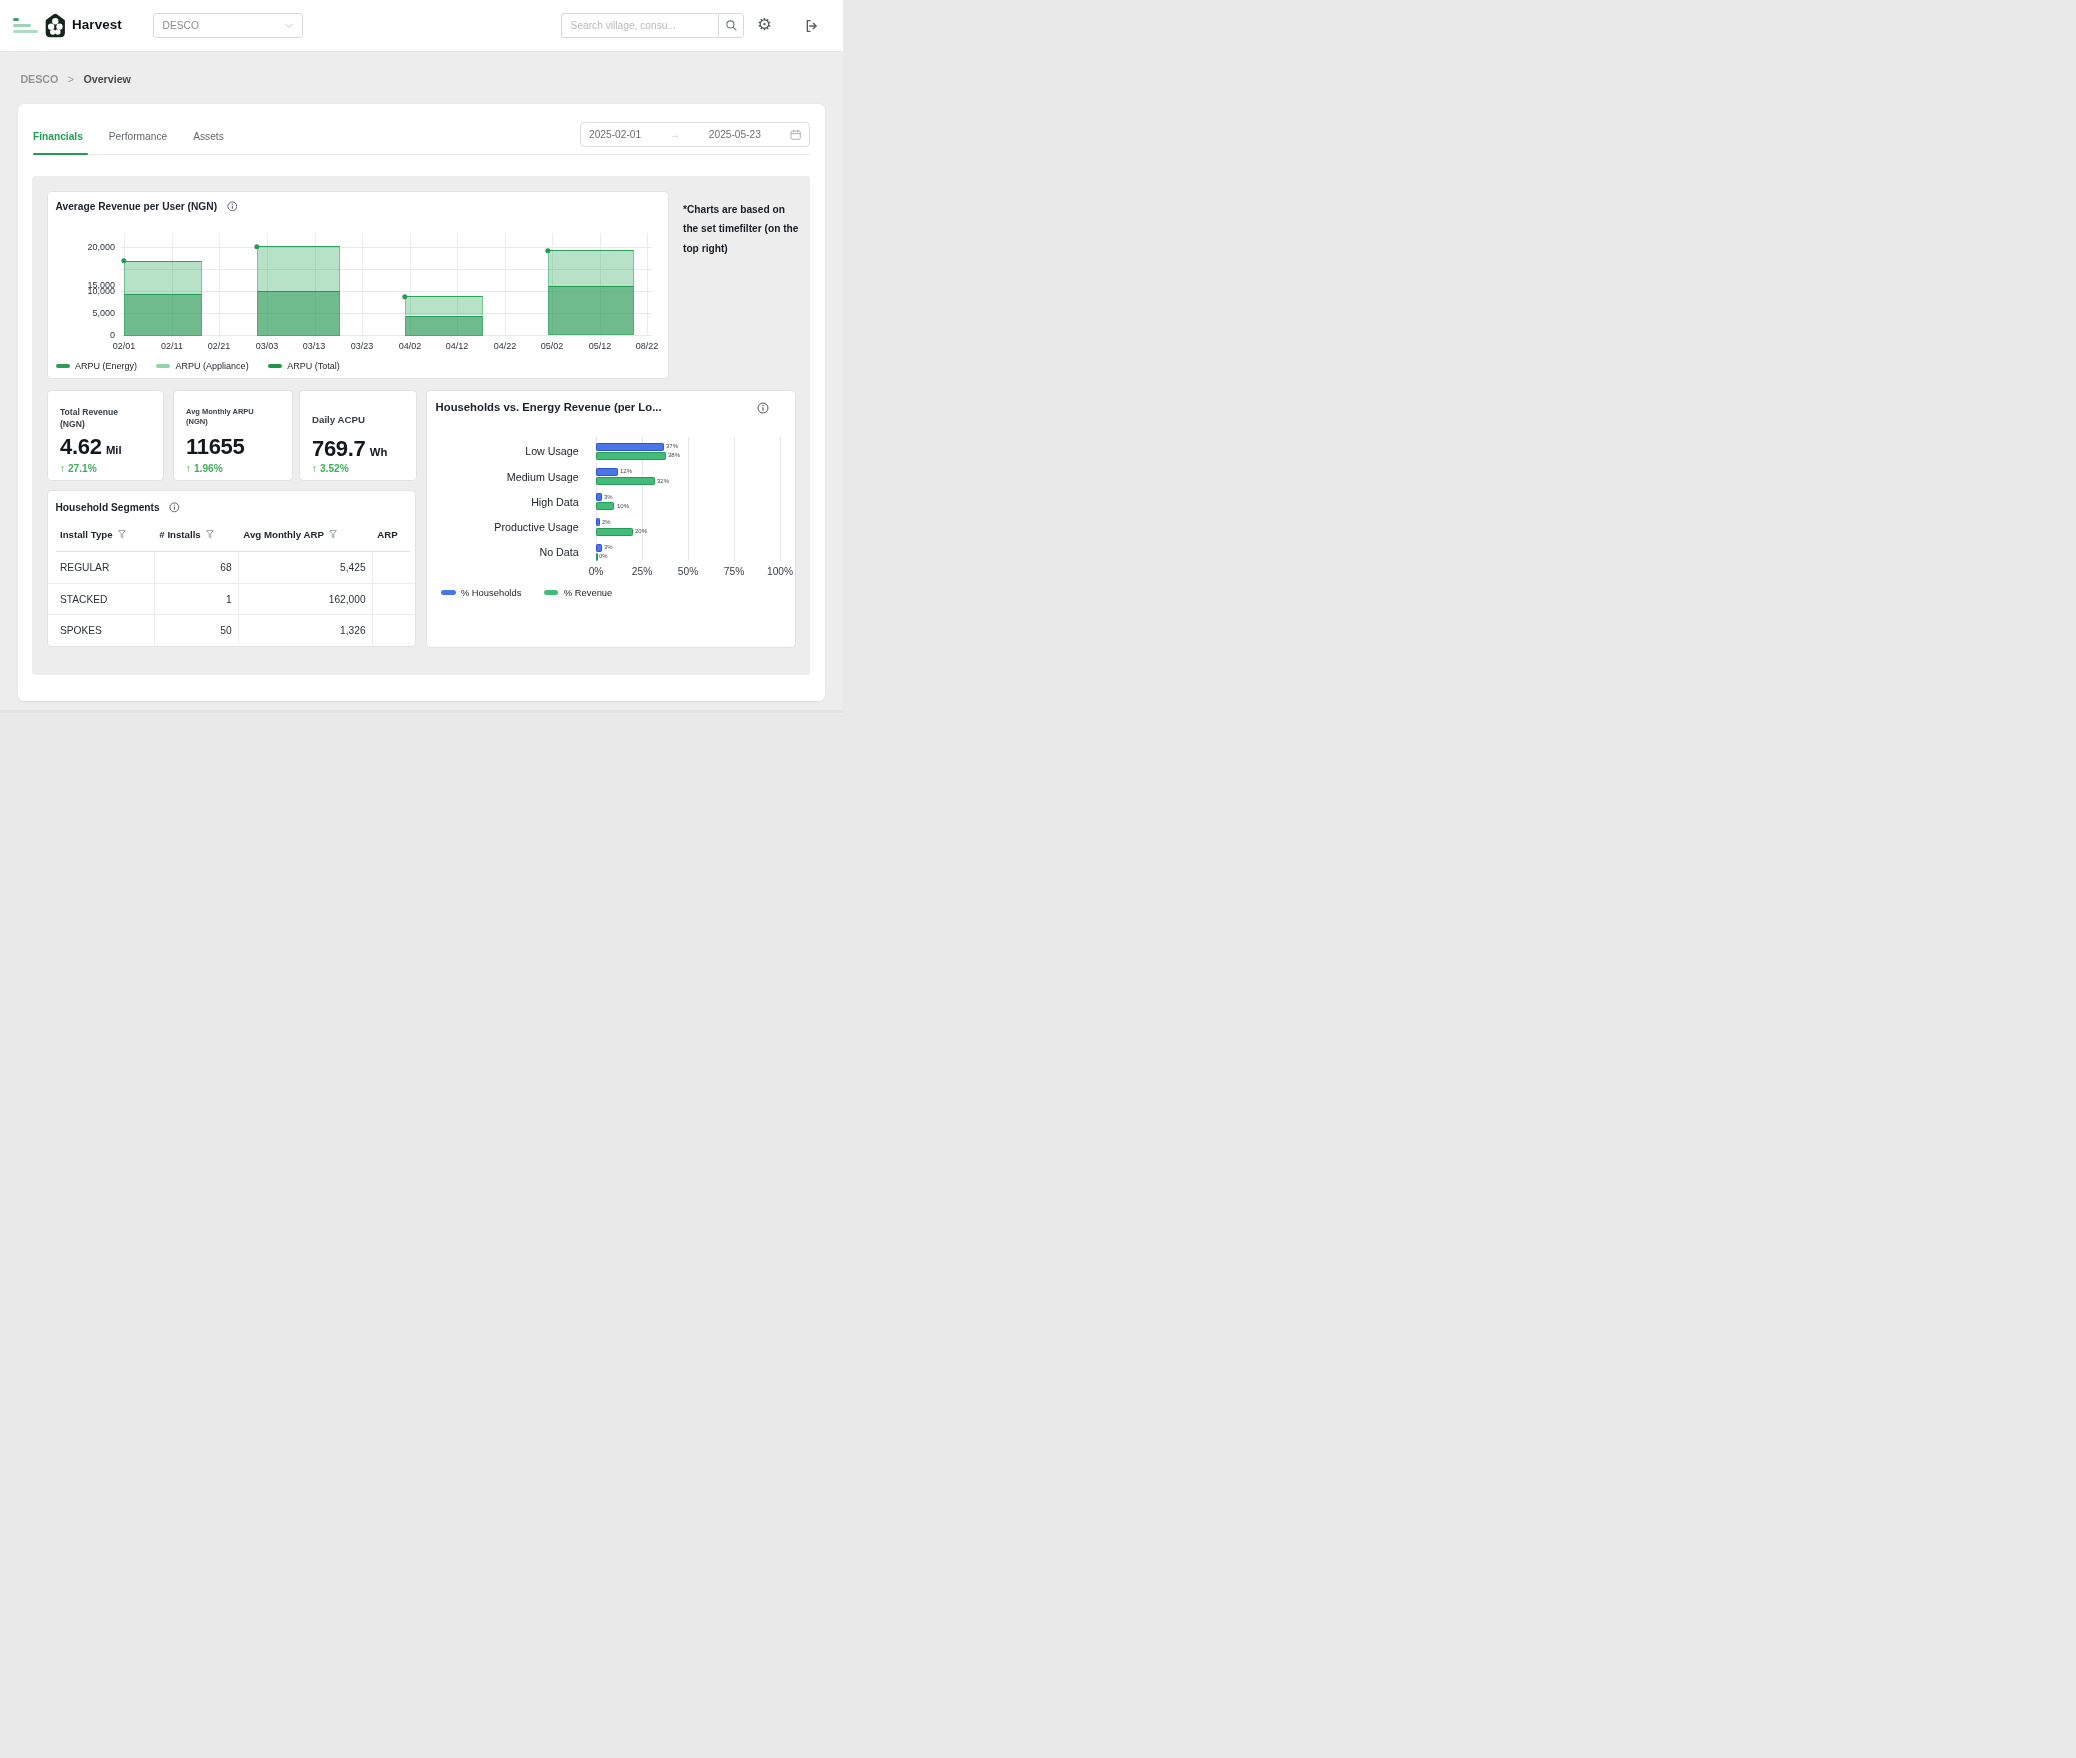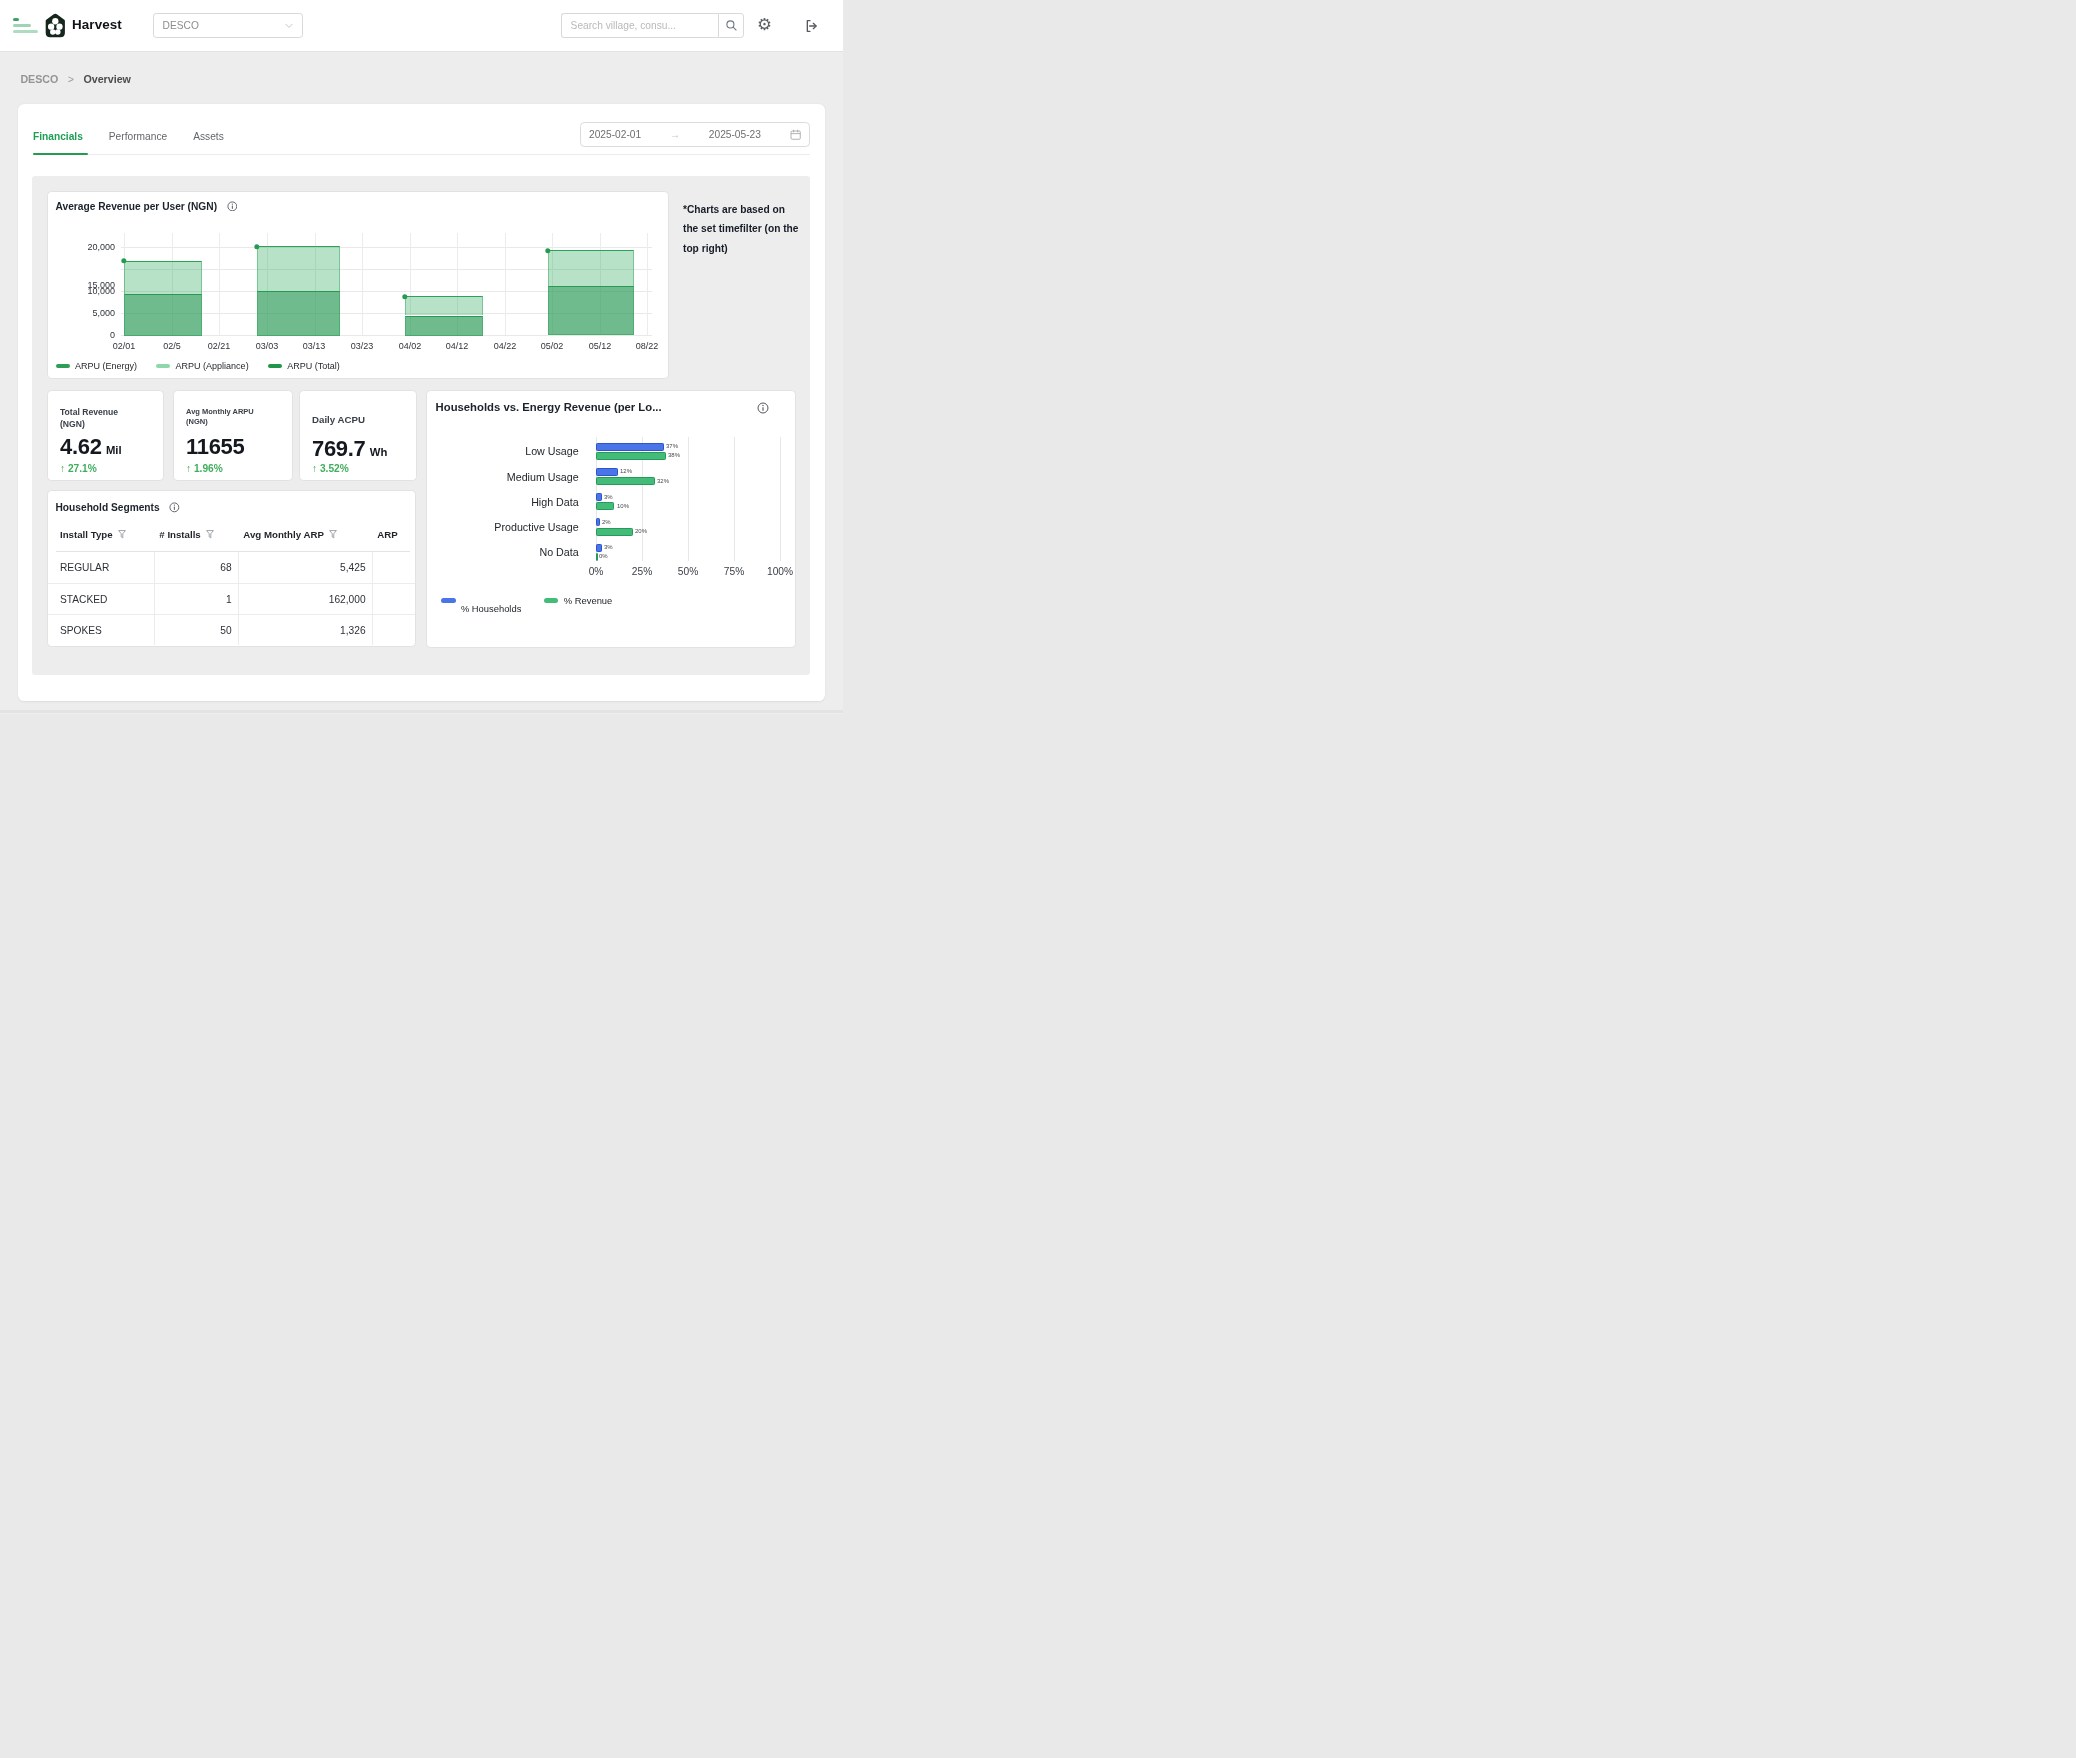--- a/index.html
+++ b/index.html
@@ -194,21 +194,21 @@
         <div class="ytick" style="left: 18px; top: 116px;">5,000</div>
         <div class="hgrid" style="left: 73px; top: 99px; width: 531px;"></div>
         <div class="ytick" style="left: 18px; top: 94px;">10,000</div>
         <div class="hgrid" style="left: 73px; top: 77px; width: 531px;"></div>
         <div class="ytick" style="left: 18px; top: 72px; margin-top: 16px;">15,000</div>
         <div class="hgrid" style="left: 73px; top: 55px; width: 531px;"></div>
         <div class="ytick" style="left: 18px; top: 50px;">20,000</div>
         <div class="vgrid" style="left: 76px; top: 41px; height: 102px;"></div>
         <div class="xtick" style="left: 53px; top: 149px;">02/01</div>
         <div class="vgrid" style="left: 124px; top: 41px; height: 102px;"></div>
-        <div class="xtick" style="left: 101px; top: 149px;">02/5</div>
+        <div class="xtick" style="left: 101px; top: 149px;">02/11</div>
         <div class="vgrid" style="left: 171px; top: 41px; height: 102px;"></div>
         <div class="xtick" style="left: 148px; top: 149px;">02/21</div>
         <div class="vgrid" style="left: 219px; top: 41px; height: 102px;"></div>
         <div class="xtick" style="left: 196px; top: 149px;">03/03</div>
         <div class="vgrid" style="left: 267px; top: 41px; height: 102px;"></div>
         <div class="xtick" style="left: 243px; top: 149px;">03/13</div>
         <div class="vgrid" style="left: 314px; top: 41px; height: 102px;"></div>
         <div class="xtick" style="left: 291px; top: 149px;">03/23</div>
         <div class="vgrid" style="left: 362px; top: 41px; height: 102px;"></div>
         <div class="xtick" style="left: 339px; top: 149px;">04/02</div>
@@ -323,21 +323,21 @@
         <div class="hh-val" style="left: 208px; top: 137px;">20%</div>
         <div class="hh-label" style="left: 10.7px; top: 155px; width: 141px;">No Data</div>
         <div class="hh-bar blue" style="left: 169px; top: 153px; width: 5.5px; height: 8px;"></div>
         <div class="hh-val" style="left: 177px; top: 153px;">3%</div>
         <div class="hh-bar green" style="left: 169px; top: 162px; width: 0.8px; height: 8px;"></div>
         <div class="hh-val" style="left: 172px; top: 162px;">0%</div>
       </div>
     <div class="legend" id="hh-legend" style="left:14px; top:196px; gap:22.6px;">
         <div class="li">
           <div class="pill" style="background: rgb(74, 117, 232); width: 14.5px; height: 5.4px; border-radius: 2.7px;"></div>
-          <div class="lt" style="font-size: 9.4px; color: rgb(34, 38, 44); margin-top: 16px;">% Households</div>
+          <div class="lt" style="font-size: 9.4px; color: rgb(34, 38, 44);">% Households</div>
         </div>
         <div class="li">
           <div class="pill" style="background: rgb(67, 187, 121); width: 14.5px; height: 5.4px; border-radius: 2.7px;"></div>
           <div class="lt" style="font-size: 9.4px; color: rgb(34, 38, 44);">% Revenue</div>
         </div>
       </div>
   </div>
 
   <div class="wcard" id="seg-card">
     <div class="card-title-row" style="left:7.5px; top:10.7px;">

